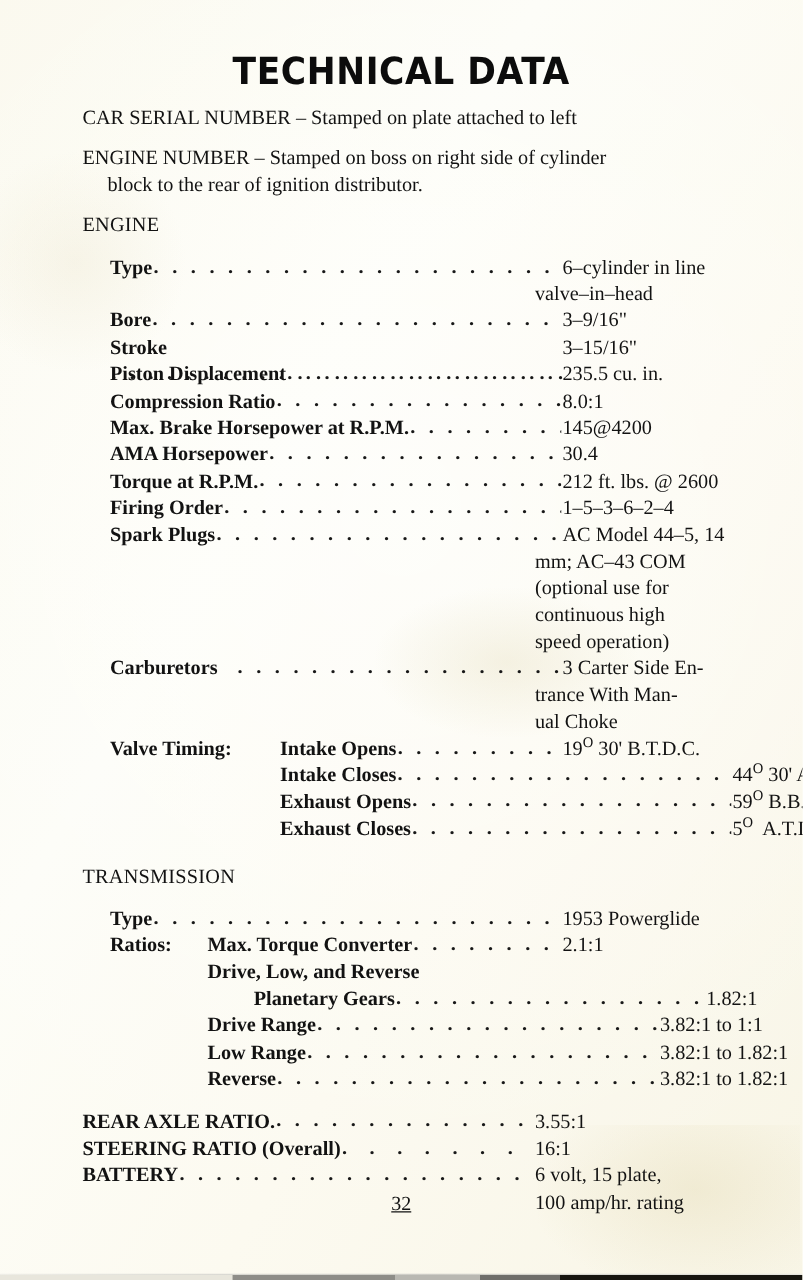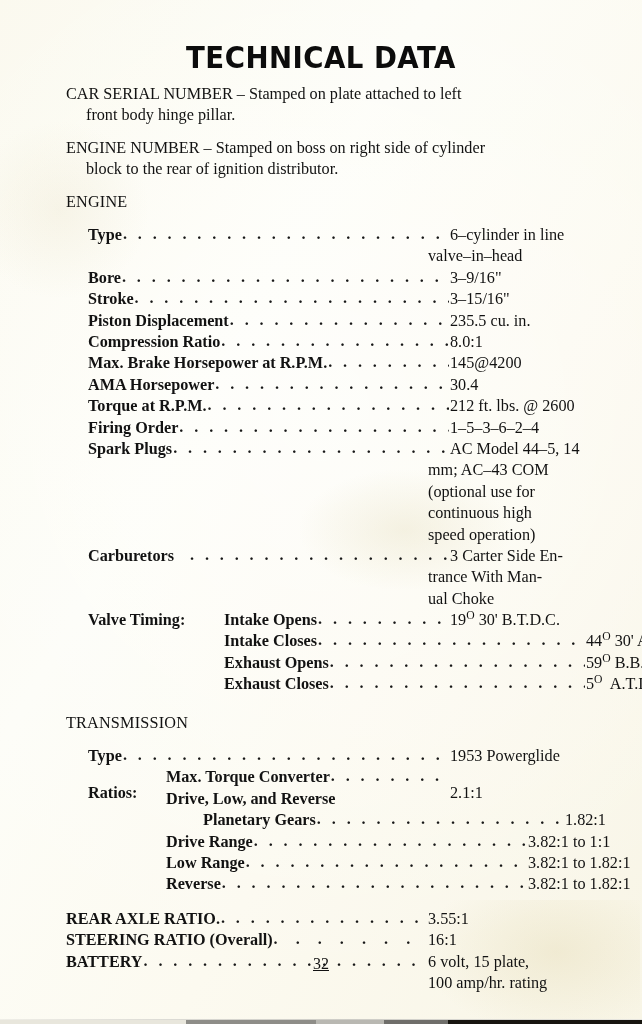--- a/index.html
+++ b/index.html
@@ -192,21 +192,20 @@
 <div class="stain-c"></div>
 
 <div class="page">
 
   <div class="title">TECHNICAL DATA</div>
 
   <div class="content">
 
     <div class="para">
       <span class="first">CAR SERIAL NUMBER – Stamped on plate attached to left</span>
-      <span class="hang">front body hinge pillar.</span>
     </div>
 
     <div class="para">
       <span class="first">ENGINE NUMBER – Stamped on boss on right side of cylinder</span>
       <span class="hang">block to the rear of ignition distributor.</span>
     </div>
 
     <div class="section-head">ENGINE</div>
     <div class="gap-sm"></div>
     <div id="engine-rows">
@@ -219,21 +218,21 @@
         </div>
         <div class="cont">valve–in–head</div>
         <div class="row vcol">
           <div class="lblwrap" style="padding-left: 22px;">
             <span class="lbl">Bore</span>
             <span class="leader">. . . . . . . . . . . . . . . . . . . . . . . . . . . . . . . . . . . . . . . . . . . . . . . . . . . . .</span>
           </div>
           <span class="val">3–9/16"</span>
         </div>
         <div class="row vcol">
-          <div class="lblwrap" style="padding-left: 22px;">
+          <div class="lblwrap" style="padding-left: 22px; flex-direction: column;">
             <span class="lbl">Stroke</span>
             <span class="leader">. . . . . . . . . . . . . . . . . . . . . . . . . . . . . . . . . . . . . . . . . . . . . . . . . . . . .</span>
           </div>
           <span class="val">3–15/16"</span>
         </div>
         <div class="row vcol">
           <div class="lblwrap" style="padding-left: 22px;">
             <span class="lbl">Piston Displacement</span>
             <span class="leader">. . . . . . . . . . . . . . . . . . . . . . . . . . . . . . . . . . . . . . . . . . . . . . . . . . . . .</span>
           </div>
@@ -334,21 +333,21 @@
     <div id="transmission-rows">
         <div class="row vcol">
           <div class="lblwrap" style="padding-left: 22px;">
             <span class="lbl">Type</span>
             <span class="leader">. . . . . . . . . . . . . . . . . . . . . . . . . . . . . . . . . . . . . . . . . . . . . . . . . . . . .</span>
           </div>
           <span class="val">1953 Powerglide</span>
         </div>
         <div class="row vcol">
           <div class="lblwrap" style="padding-left: 22px;">
-            <span class="lbl" style="display: inline-block; width: 78px; margin-top: 16px;">Ratios:</span>
+            <span class="lbl" style="display: inline-block; width: 78px;">Ratios:</span>
             <span class="lbl">Max. Torque Converter</span>
             <span class="leader">. . . . . . . . . . . . . . . . . . . . . . . . . . . . . . . . . . . . . . . . . . . . . . . . . . . . .</span>
           </div>
           <span class="val">2.1:1</span>
         </div>
         <div class="row vcol">
           <div class="lblwrap" style="padding-left: 100px;">
             <span class="lbl">Drive, Low, and Reverse</span>
           </div>
           <span class="val"></span>

